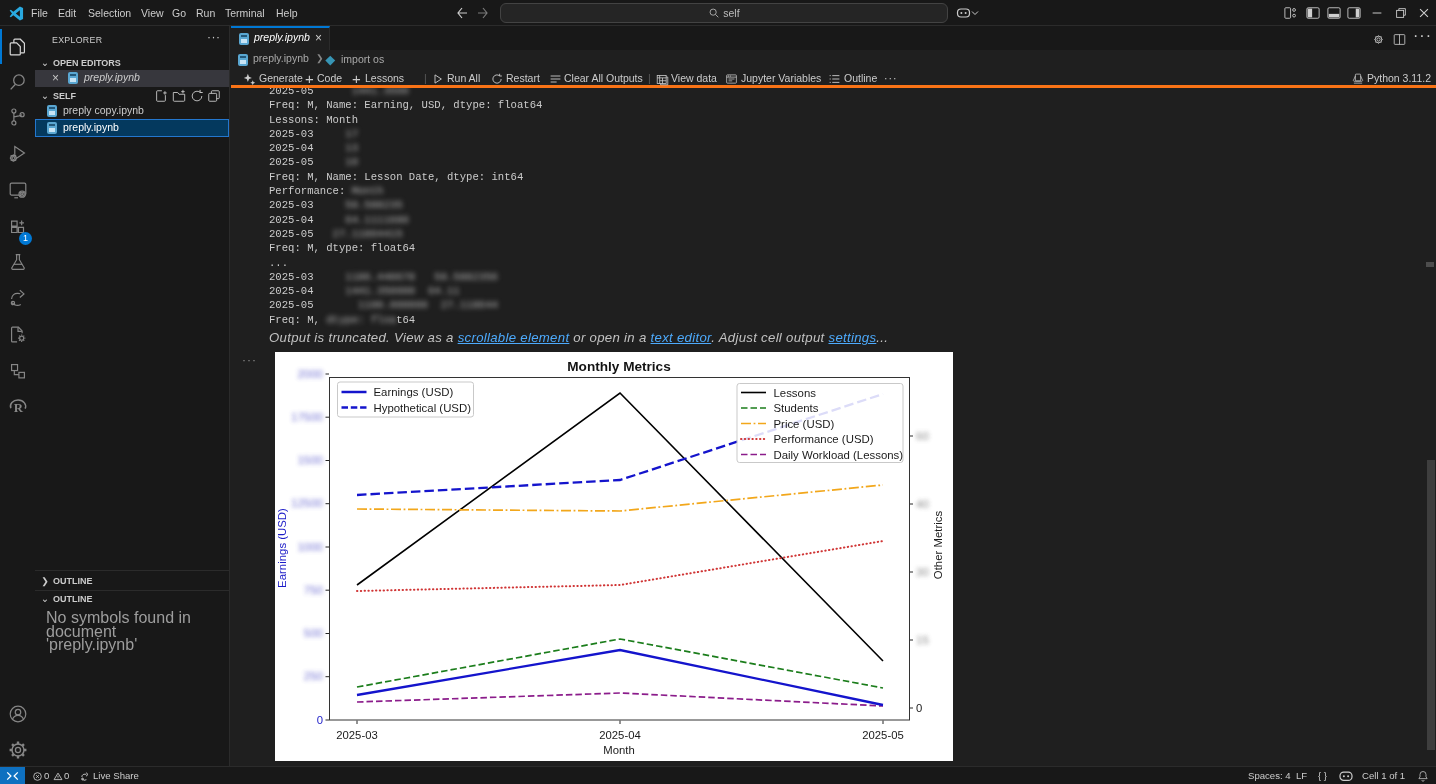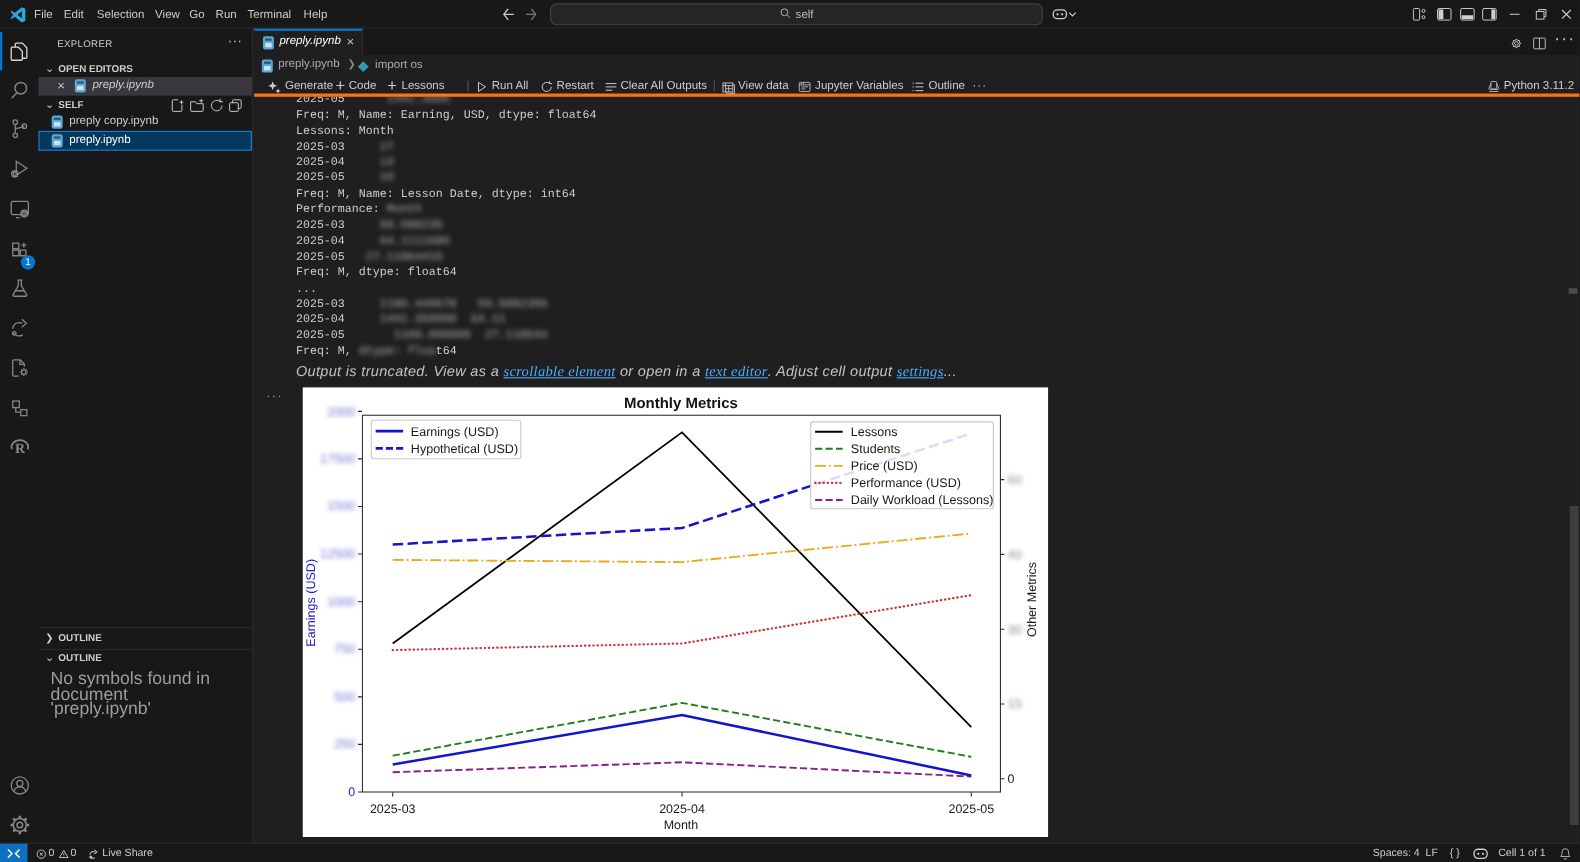--- a/index.html
+++ b/index.html
@@ -41,21 +41,21 @@
   #nbtoolbar { position:absolute; left:0; top:44px; width:1205px; height:18px;
     border-bottom:3px solid #f97316; color:#cccccc; font-size:10.5px; background:#1f1f1f; }
   .titem { position:absolute; top:0; height:17px; line-height:17px; white-space:nowrap; }
   
   #output { position:absolute; left:269px; top:84px; width:700px;
     font-family:"Liberation Mono",monospace; font-size:10.6px;
     color:#cccccc; }
   #output div { white-space:pre; height:14.3px; line-height:14.3px; }
   .blur1 { filter:blur(2.6px); color:#b5b5b5; }
   #truncmsg { position:absolute; left:269px; top:330px; font-size:13.2px; letter-spacing:.3px; font-style:italic; color:#c2c2c2; }
-  #truncmsg a { color:#4daafc; text-decoration:underline;font-family:Liberation Serif, serif; }
+  #truncmsg a { color:#4daafc; text-decoration:underline; }
   
   #statusbar { position:absolute; left:0; top:766px; width:1436px; height:18px;
     background:#181818; border-top:1px solid #2b2b2b; color:#cccccc; font-size:9.6px; }
   .sitem { position:absolute; top:0; height:18px; line-height:17px; white-space:nowrap; }
   svg { display:block; }
 </style>
 </head>
 <body>
 <div id="app">
   <div id="titlebar">

